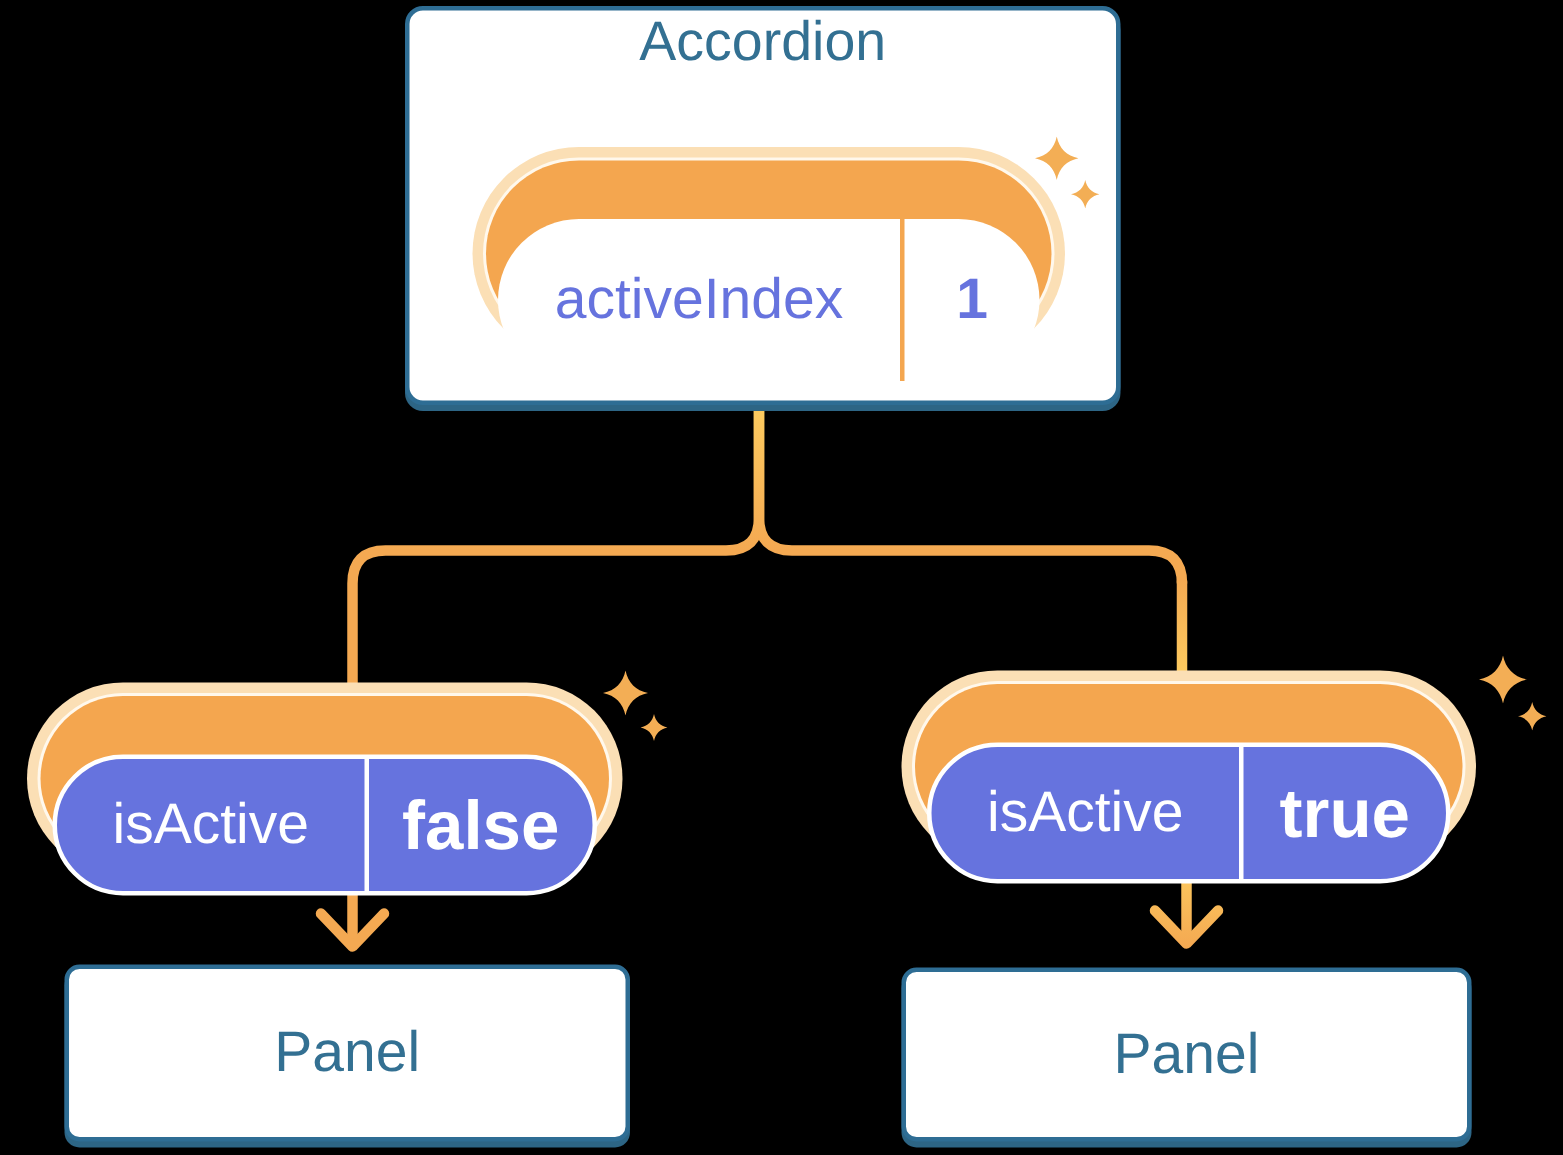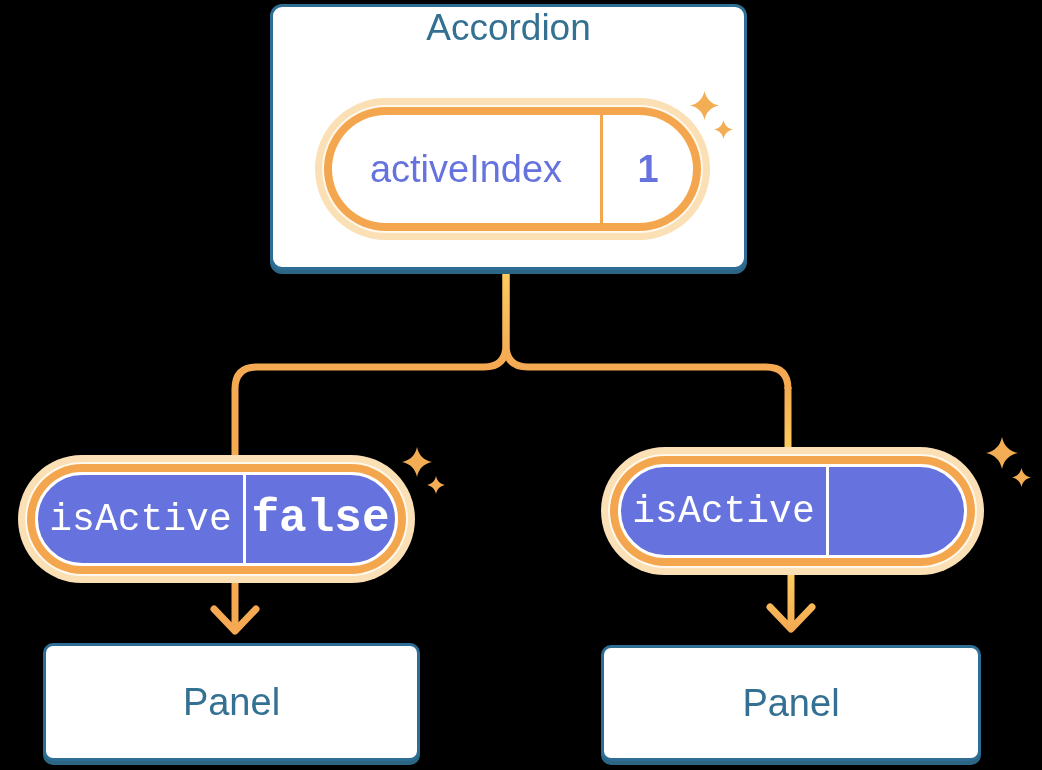--- a/index.html
+++ b/index.html
@@ -17,23 +17,23 @@
     box-shadow:0 4px 0 var(--box-shadow,#2D6585);
   }
   .root-node{left:270px;top:4px;width:477px;height:266px;}
   .node-title{text-align:center;font-size:37px;color:var(--box-text,#337092);}
   .panel-node{display:flex;align-items:center;justify-content:center;font-size:38px;color:var(--box-text,#337092);border-radius:10px;}
   .panel-left{left:43px;top:643px;width:377px;height:118px;}
   .panel-right{left:601px;top:645px;width:380px;height:116px;}
   
   .pill{position:absolute;background:var(--pill-glow,#FBDFB5);border-radius:999px;padding:9px;box-sizing:border-box;}
   .pill-ring{background:var(--pill-ring,#F4A64F);border-radius:999px;padding:8px;height:100%;box-sizing:border-box;box-shadow:0 0 0 2px #fff8ec;}
-  .pill-core{border-radius:999px;height:100%;display:flex;overflow:hidden;box-sizing:border-box;align-items:stretch;}
+  .pill-core{border-radius:999px;height:100%;display:flex;overflow:hidden;box-sizing:border-box;align-items:stretch;margin-top:31px;}
   .core-white{background:#fff;}
-  .core-purple{background:var(--pill-fill,#6673DE);border:3px solid #fff;font-family:Liberation Mono, monospace;}
+  .core-purple{background:var(--pill-fill,#6673DE);border:3px solid #fff;}
   .cell{display:flex;align-items:center;justify-content:center;}
   .state-pill{left:315px;top:98px;width:395px;height:142px;}
   .state-pill .label-cell{width:268px;font-size:38px;color:var(--pill-fill,#6673DE);}
   .state-pill .divider{width:3px;background:var(--pill-ring,#F4A64F);}
   .state-pill .value-cell{flex:1;font-size:38px;font-weight:bold;color:var(--pill-fill,#6673DE);}
   .prop-pill{height:128px;}
   .prop-left{left:18px;top:455px;width:397px;}
   .prop-right{left:601px;top:447px;width:383px;}
   .prop-pill .label-cell{width:205px;font-size:38px;color:var(--pill-text,#fff);}
   .prop-pill .divider{width:3px;background:#fff;}
@@ -105,20 +105,21 @@
     </svg>
   <svg class="sparkle" style="left:427px;top:476px;width:18px;height:18px" viewBox="0 0 24 24">
     <path d="M12 0C13.3 6.5 17.5 10.7 24 12C17.5 13.3 13.3 17.5 12 24C10.7 17.5 6.5 13.3 0 12C6.5 10.7 10.7 6.5 12 0Z"></path>
     </svg>
 
   <div class="pill prop-pill prop-right">
     <div class="pill-ring">
       <div class="pill-core core-purple">
         <div class="cell label-cell">isActive</div>
         <div class="divider"></div>
+        <div class="cell value-cell">true</div>
       </div>
     </div>
   </div>
 
   <svg class="sparkle" style="left:986px;top:437px;width:32px;height:32px" viewBox="0 0 24 24">
     <path d="M12 0C13.3 6.5 17.5 10.7 24 12C17.5 13.3 13.3 17.5 12 24C10.7 17.5 6.5 13.3 0 12C6.5 10.7 10.7 6.5 12 0Z"></path>
     </svg>
   <svg class="sparkle" style="left:1012px;top:468px;width:19px;height:19px" viewBox="0 0 24 24">
     <path d="M12 0C13.3 6.5 17.5 10.7 24 12C17.5 13.3 13.3 17.5 12 24C10.7 17.5 6.5 13.3 0 12C6.5 10.7 10.7 6.5 12 0Z"></path>
     </svg>

